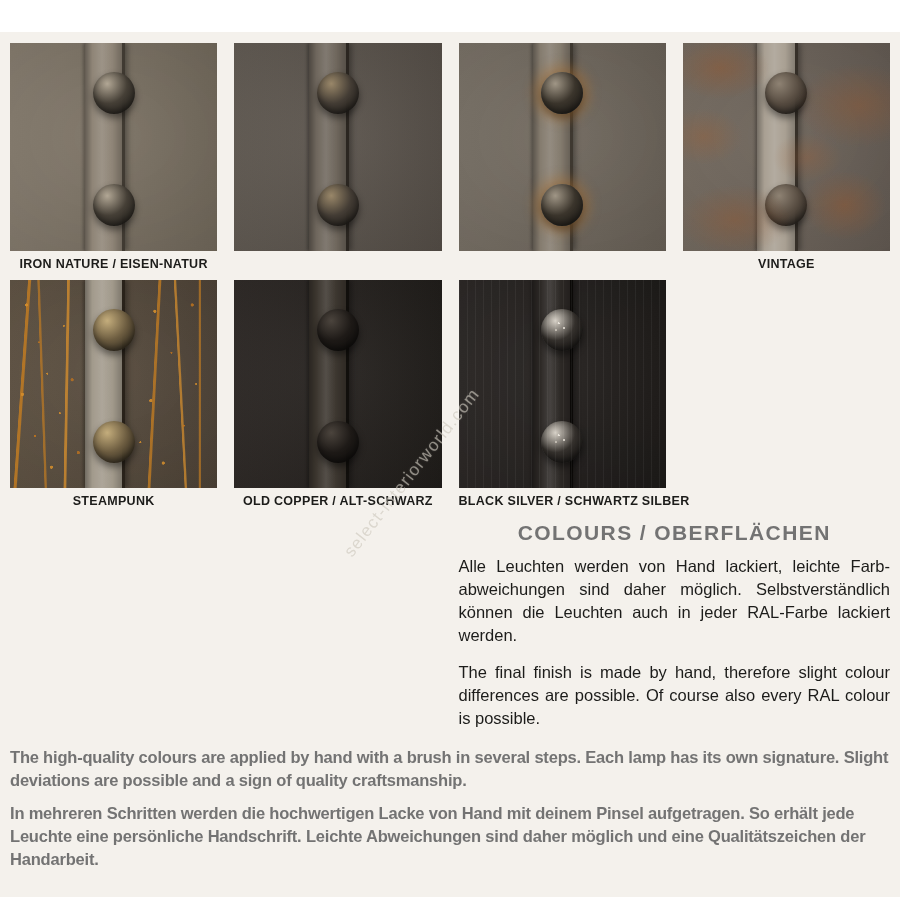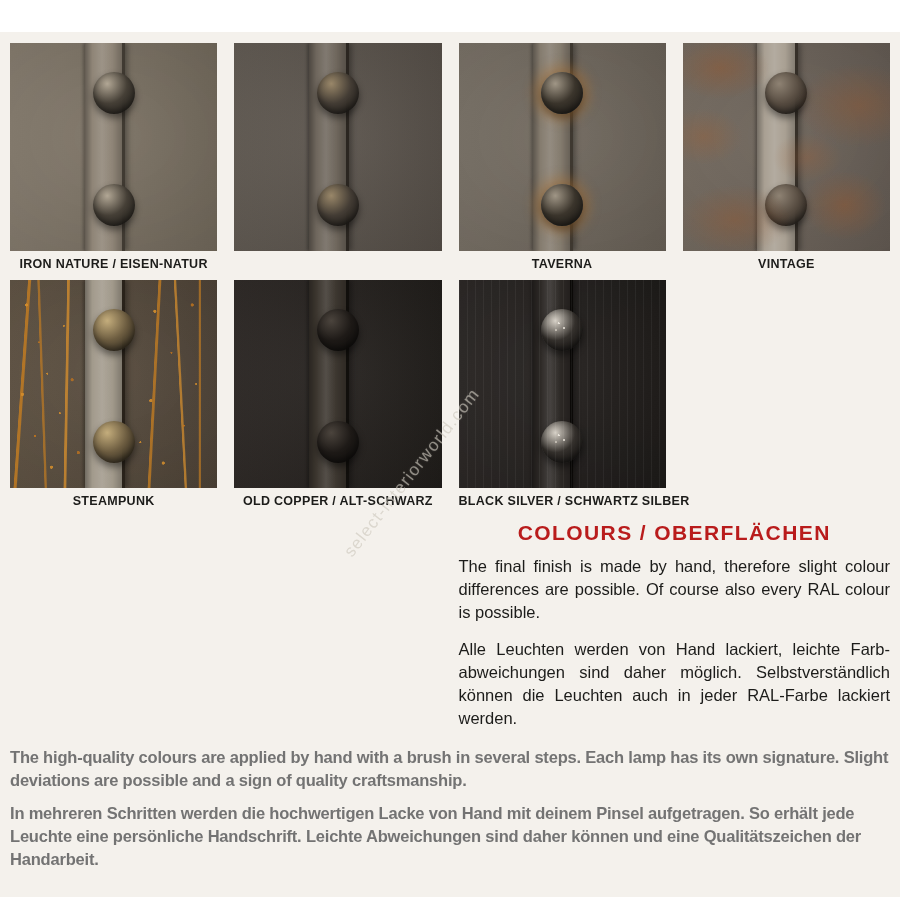--- a/index.html
+++ b/index.html
@@ -115,21 +115,21 @@
   
   .caption{
     margin:5px 0 7px;line-height:17px;text-align:center;
     font-size:12.5px;font-weight:700;letter-spacing:.3px;white-space:nowrap;
     color:#1c1c1a;
   }
   
   .info{grid-column:3 / 5;min-width:0;}
   .info-heading{
     margin:4px 0 10px;text-align:center;font-size:21px;font-weight:700;
-    letter-spacing:1.4px;color:#b91c1c;
+    letter-spacing:1.4px;color:#737373;
   }
   .info p{
     margin:0 0 14px;font-size:16.5px;line-height:23px;text-align:justify;
     hyphens:manual;color:#1c1c1a;
   }
   
   .footer{margin:2px 10px 0;}
   .footer p{
     margin:0 0 10px;font-size:16.5px;line-height:23px;font-weight:700;
     letter-spacing:-.2px;color:#737373;
@@ -173,21 +173,20 @@
 
 
     <div class="cell">
       <div class="swatch fx-rusthalo" style="--base: #6f675d; --panelL: #776f64; --panelR: #655d53; --strip: #857c6f; --seam: #3e3830; --rivet: #3b352c; --rivetHi: #a09686;">
         <div class="plate"></div>
         <div class="strip"></div>
         <span class="rivet rivet-top"></span>
         <span class="rivet rivet-bottom"></span>
         <div class="fx"></div>
       </div>
-      <div class="caption">TAVERNA</div>
     </div>
 
     <div class="cell">
       <div class="swatch fx-vintage" style="--base: #6b6157; --panelL: #746a5f; --panelR: #60574f; --strip: #a9a093; --seam: #363029; --rivet: #574c41; --rivetHi: #8e8273;">
         <div class="plate"></div>
         <div class="strip"></div>
         <span class="rivet rivet-top"></span>
         <span class="rivet rivet-bottom"></span>
         <div class="fx"></div>
       </div>
@@ -223,25 +222,25 @@
         <div class="strip"></div>
         <span class="rivet rivet-top"></span>
         <span class="rivet rivet-bottom"></span>
         <div class="fx"></div>
       </div>
       <div class="caption">BLACK SILVER / SCHWARTZ SILBER</div>
     </div>
 
     <div class="info">
       <h2 class="info-heading">COLOURS / OBERFLÄCHEN</h2>
+      <p lang="de">Alle Leuchten werden von Hand lackiert, leichte Farb­abweichungen sind daher möglich. Selbstverständlich können die Leuchten auch in jeder RAL-Farbe lackiert werden.</p>
       <p lang="en">The final finish is made by hand, therefore slight colour differences are possible. Of course also every RAL colour is possible.</p>
-      <p lang="de">Alle Leuchten werden von Hand lackiert, leichte Farb­abweichungen sind daher möglich. Selbstverständlich können die Leuchten auch in jeder RAL-Farbe lackiert werden.</p>
     </div>
 
   </div>
 
   <div class="footer">
     <p lang="en">The high-quality colours are applied by hand with a brush in several steps. Each lamp has its own signature. Slight deviations are possible and a sign of quality craftsmanship.</p>
-    <p lang="de">In mehreren Schritten werden die hochwertigen Lacke von Hand mit deinem Pinsel aufgetragen. So erhält jede Leuchte eine persönliche Handschrift. Leichte Abweichungen sind daher können und eine Qualitätszeichen der Handarbeit.</p>
+    <p lang="de">In mehreren Schritten werden die hochwertigen Lacke von Hand mit deinem Pinsel aufgetragen. So erhält jede Leuchte eine persönliche Handschrift. Leichte Abweichungen sind daher möglich und eine Qualitätszeichen der Handarbeit.</p>
   </div>
 
   <div class="watermark">select-interiorworld.com</div>
 </div>
 
 </body></html>

